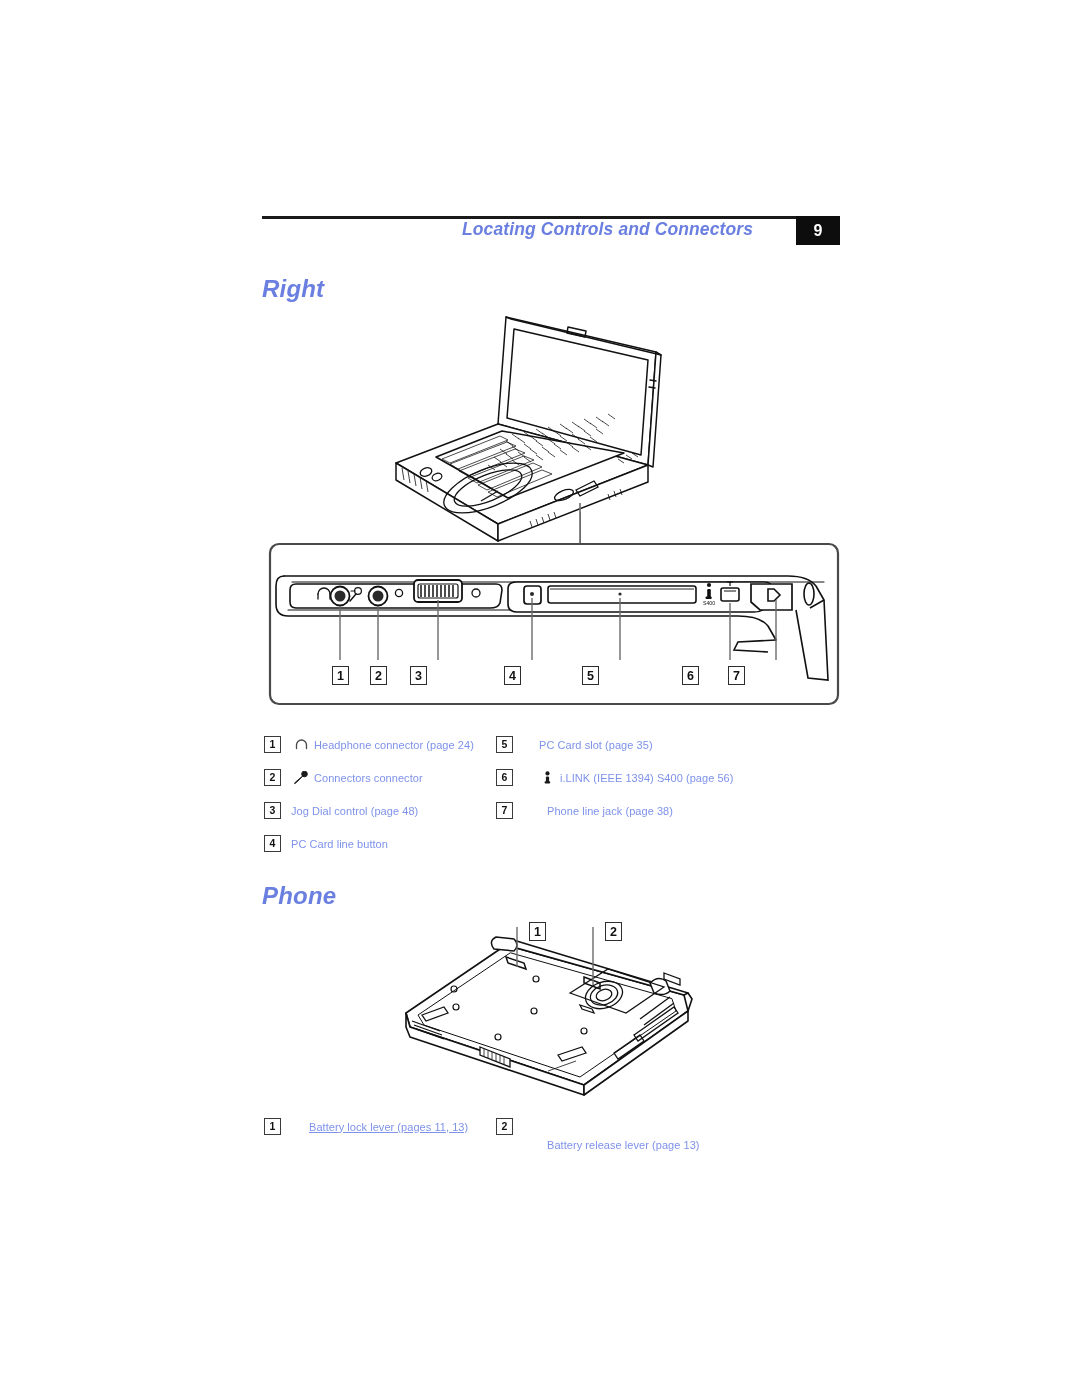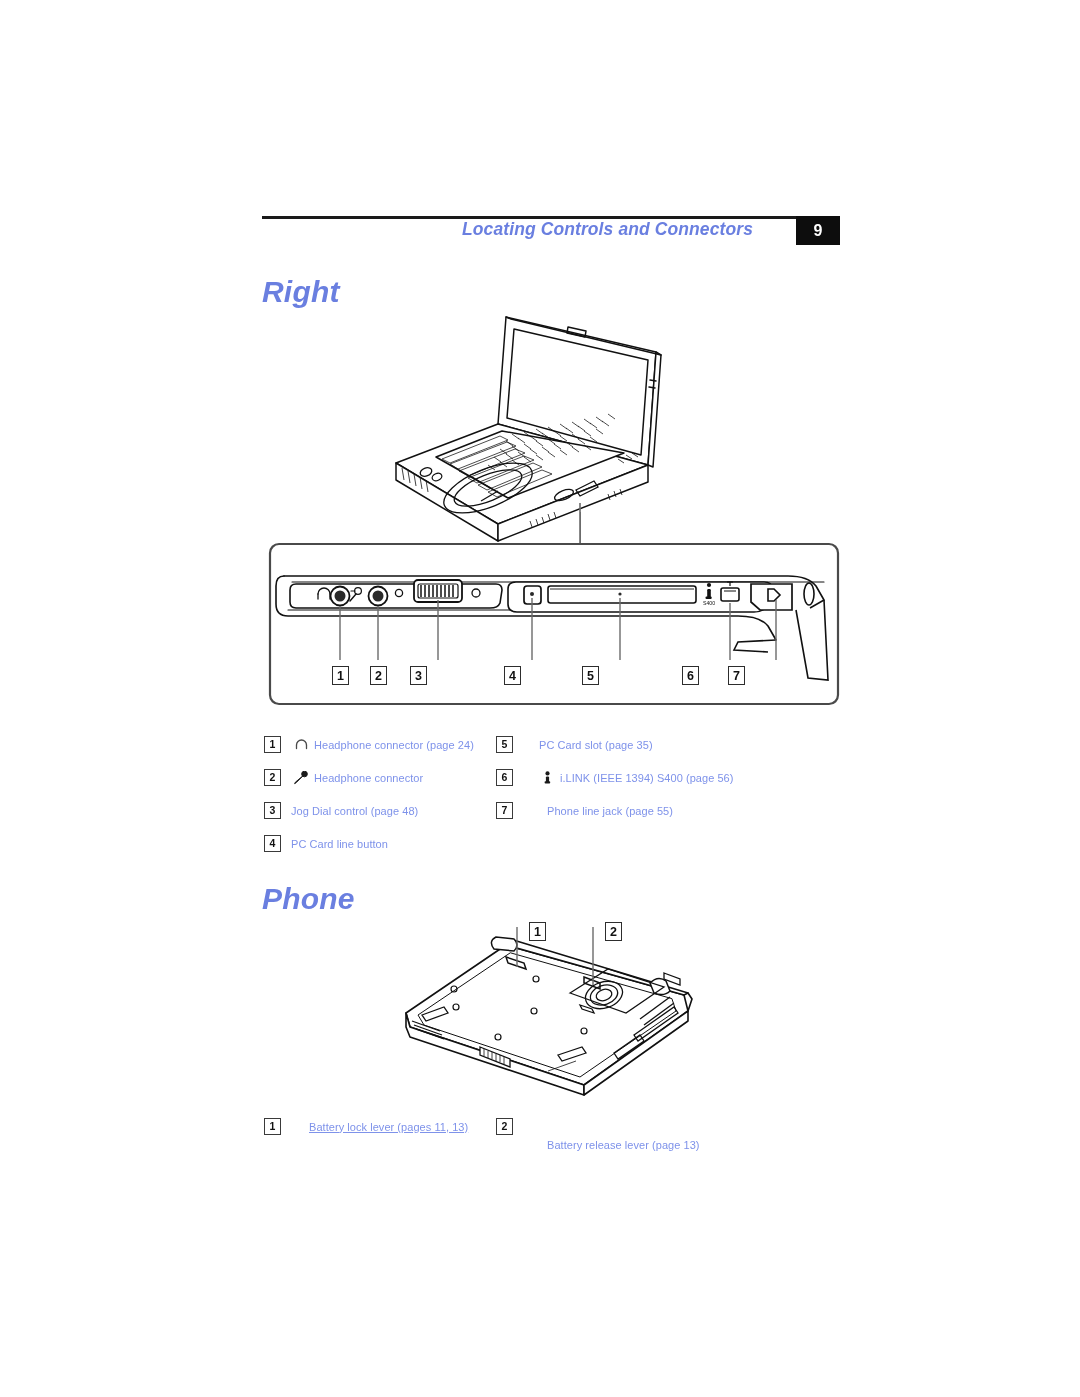--- a/index.html
+++ b/index.html
@@ -50,21 +50,21 @@
     display: flex;
     align-items: center;
     justify-content: center;
   }
 
   
   .section-heading {
     position: absolute;
     font-style: italic;
     font-weight: bold;
-    font-size: 30px;
+    font-size: 24px;
     color: #6a7fe0;
     letter-spacing: .2px;
   }
   #heading-right { left: 262px; top: 275px; }
   #heading-bottom { left: 262px; top: 882px; }
 
   
   .figure { position: absolute; }
   #fig-right-laptop { left: 380px; top: 305px; }
   #fig-right-panel  { left: 268px; top: 500px; }
@@ -412,21 +412,21 @@
       <div class="legend-row">
         <span class="legend-num">2</span>
         <span class="legend-icon">
           <svg width="16" height="14" viewBox="0 0 16 14">
               <g stroke="#1a1a1a" fill="#1a1a1a">
                 <circle cx="11.5" cy="3" r="2.8"></circle>
                 <path d="M9.8 5 L3 11.8 L1.6 12.6 L2.4 11.2 Z" stroke-width="1"></path>
               </g>
             </svg>
         </span>
-        <span class="legend-label">Headphone connector</span>
+        <span class="legend-label">Connectors connector</span>
       </div>
 
       <div class="legend-row">
         <span class="legend-num">3</span>
         <span class="legend-icon spacer"></span>
         <span class="legend-label">Jog Dial control (page 48)</span>
       </div>
 
       <div class="legend-row">
         <span class="legend-num">4</span>
@@ -454,21 +454,21 @@
                 <rect x="1.6" y="10.2" width="5.6" height="2.2" rx="0.9"></rect>
               </g>
             </svg>
         </span>
         <span class="legend-label">i.LINK (IEEE 1394) S400 (page 56)</span>
       </div>
 
       <div class="legend-row">
         <span class="legend-num">7</span>
         <span class="legend-icon spacer"></span>
-        <span class="legend-label" style="margin-left:24px;">Phone line jack (page 55)</span>
+        <span class="legend-label" style="margin-left:24px;">Phone line jack (page 38)</span>
       </div>
 
     </div>
   </div>
 </div>
 
 <div class="section-heading" id="heading-bottom">Phone</div>
 
 <div class="figure" id="fig-bottom">
 <svg width="320" height="185" viewBox="0 0 320 185" xmlns="http://www.w3.org/2000/svg">

